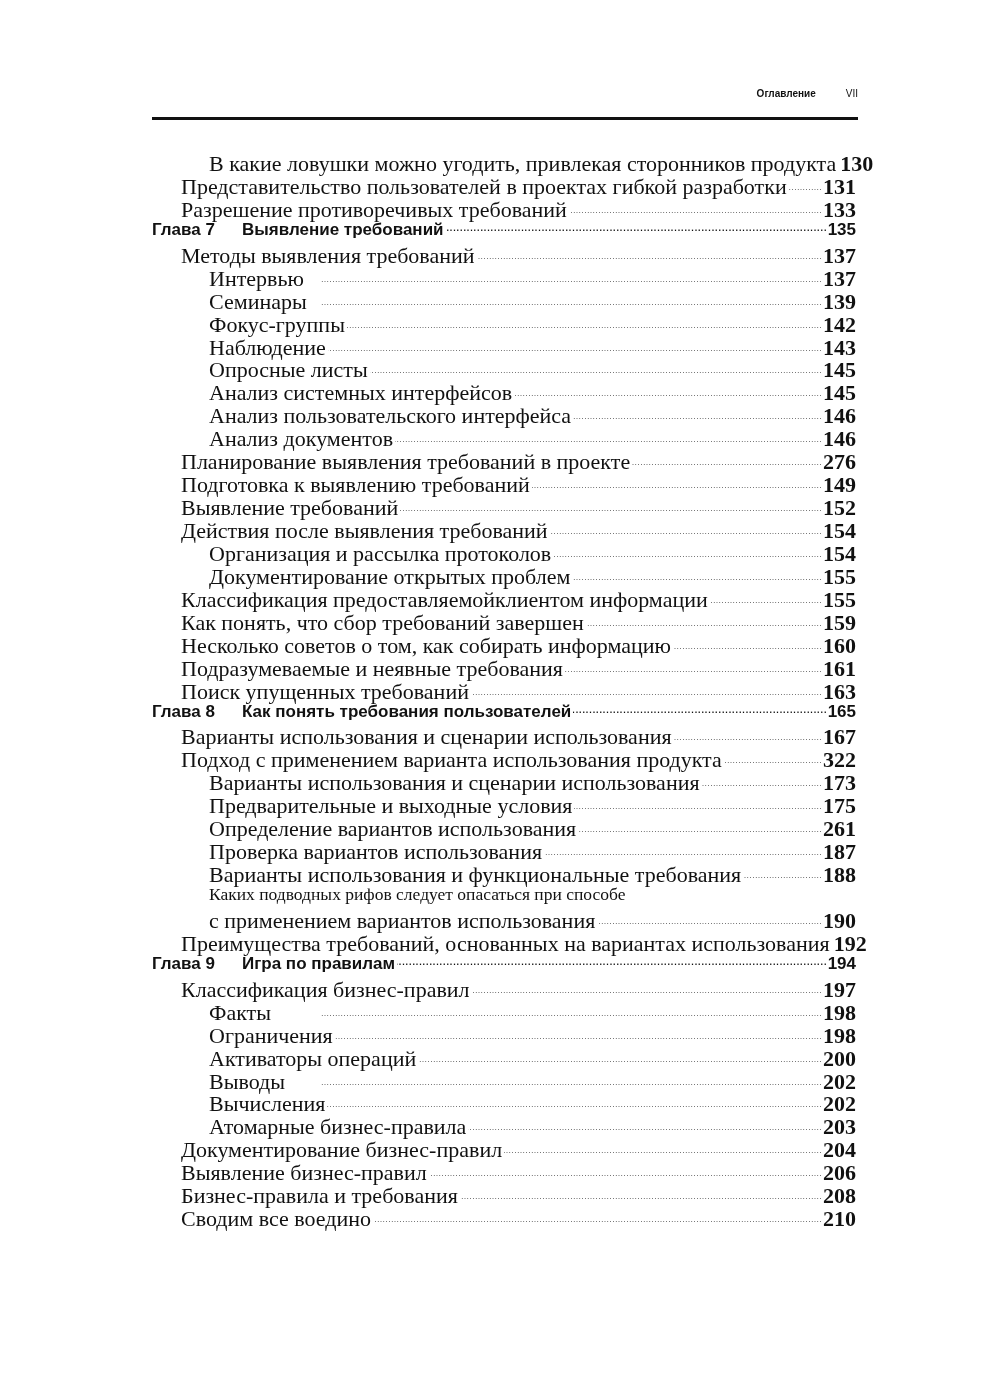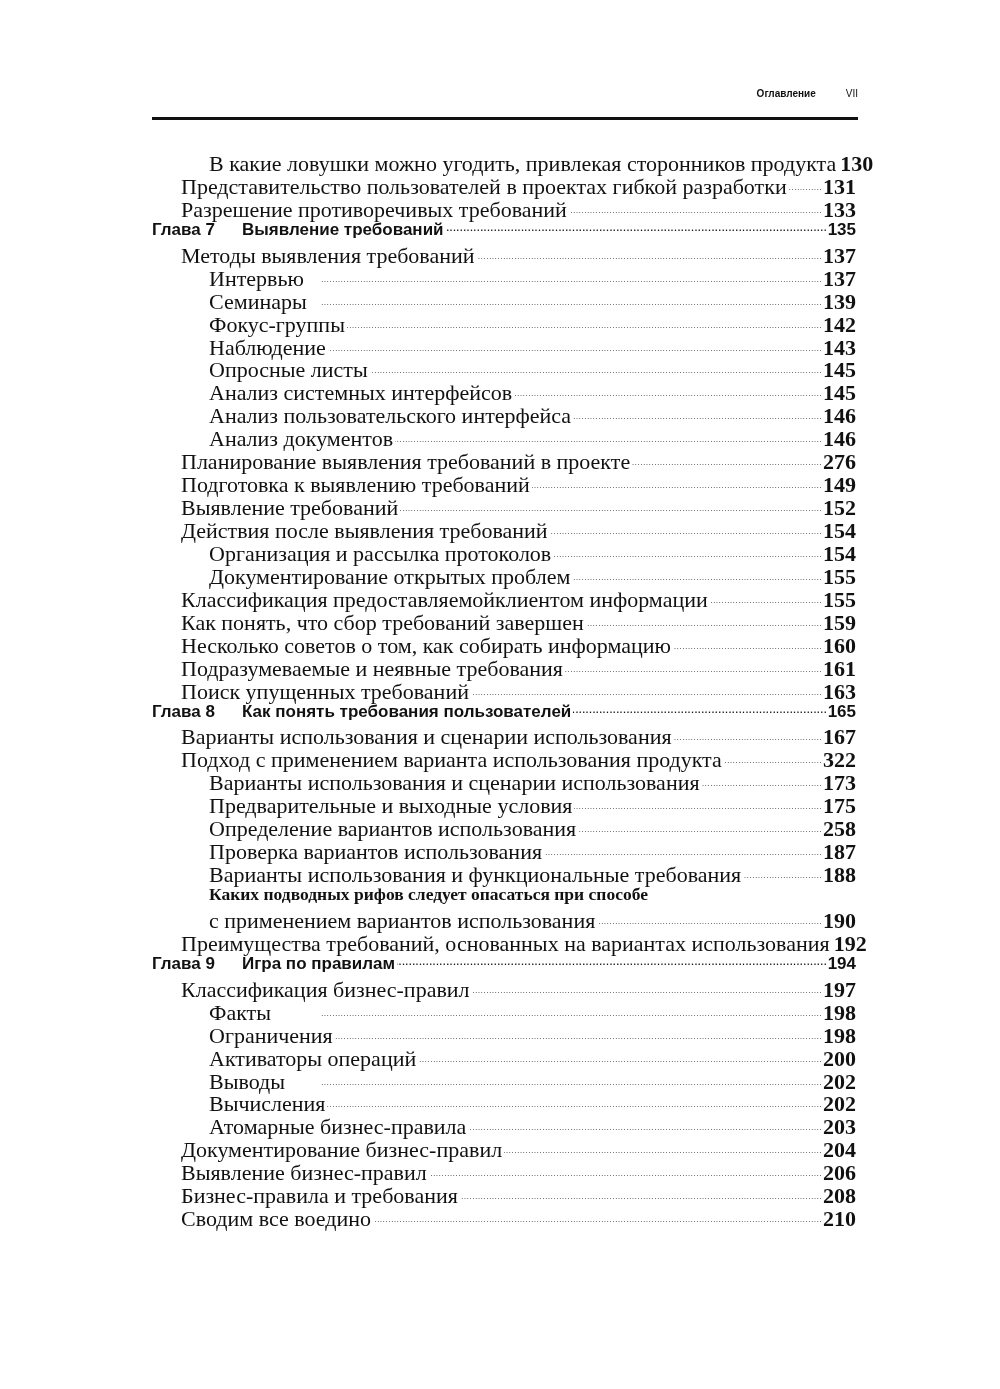--- a/index.html
+++ b/index.html
@@ -30,21 +30,21 @@
     position: absolute; right: 0; bottom: 2px; font-size: 8px; letter-spacing: -0.6px; line-height: 1;
   }
   .row .page { flex: 0 0 auto; text-align: left; font-weight: bold; }
   .lvl1 { padding-left: 29px; }
   .lvl2 { padding-left: 57px; }
   .chapter {
     font-family: "Liberation Sans", sans-serif; font-weight: bold; font-size: 17px;
   }
   .chapter .num { display: inline-block; width: 90px; }
   .chapter .dots::before { font-size: 9px; font-weight: bold; letter-spacing: -0.8px; }
-  .cont { display: block; height: 22.95px; line-height: 22.95px; font-family: "Liberation Serif", serif; font-size: 17.5px; padding-left: 57px; white-space: nowrap; font-weight: bold; }
+  .cont { display: block; height: 22.95px; line-height: 22.95px; font-family: "Liberation Serif", serif; font-size: 17.5px; padding-left: 57px; white-space: nowrap; }
 </style>
 </head>
 <body>
 
 <div class="header">
   <span class="title">Оглавление</span>
   <span class="pnum">VII</span>
 </div>
 <div class="rule"></div>
 
@@ -190,21 +190,21 @@
       <span class="page">173</span>
     </div>
     <div class="row lvl2">
       <span class="text">Предварительные и выходные условия</span>
       <span class="dots"></span>
       <span class="page">175</span>
     </div>
     <div class="row lvl2">
       <span class="text">Определение вариантов использования</span>
       <span class="dots"></span>
-      <span class="page">258</span>
+      <span class="page">261</span>
     </div>
     <div class="row lvl2">
       <span class="text">Проверка вариантов использования</span>
       <span class="dots"></span>
       <span class="page">187</span>
     </div>
     <div class="row lvl2">
       <span class="text">Варианты использования и функциональные требования</span>
       <span class="dots"></span>
       <span class="page">188</span>

